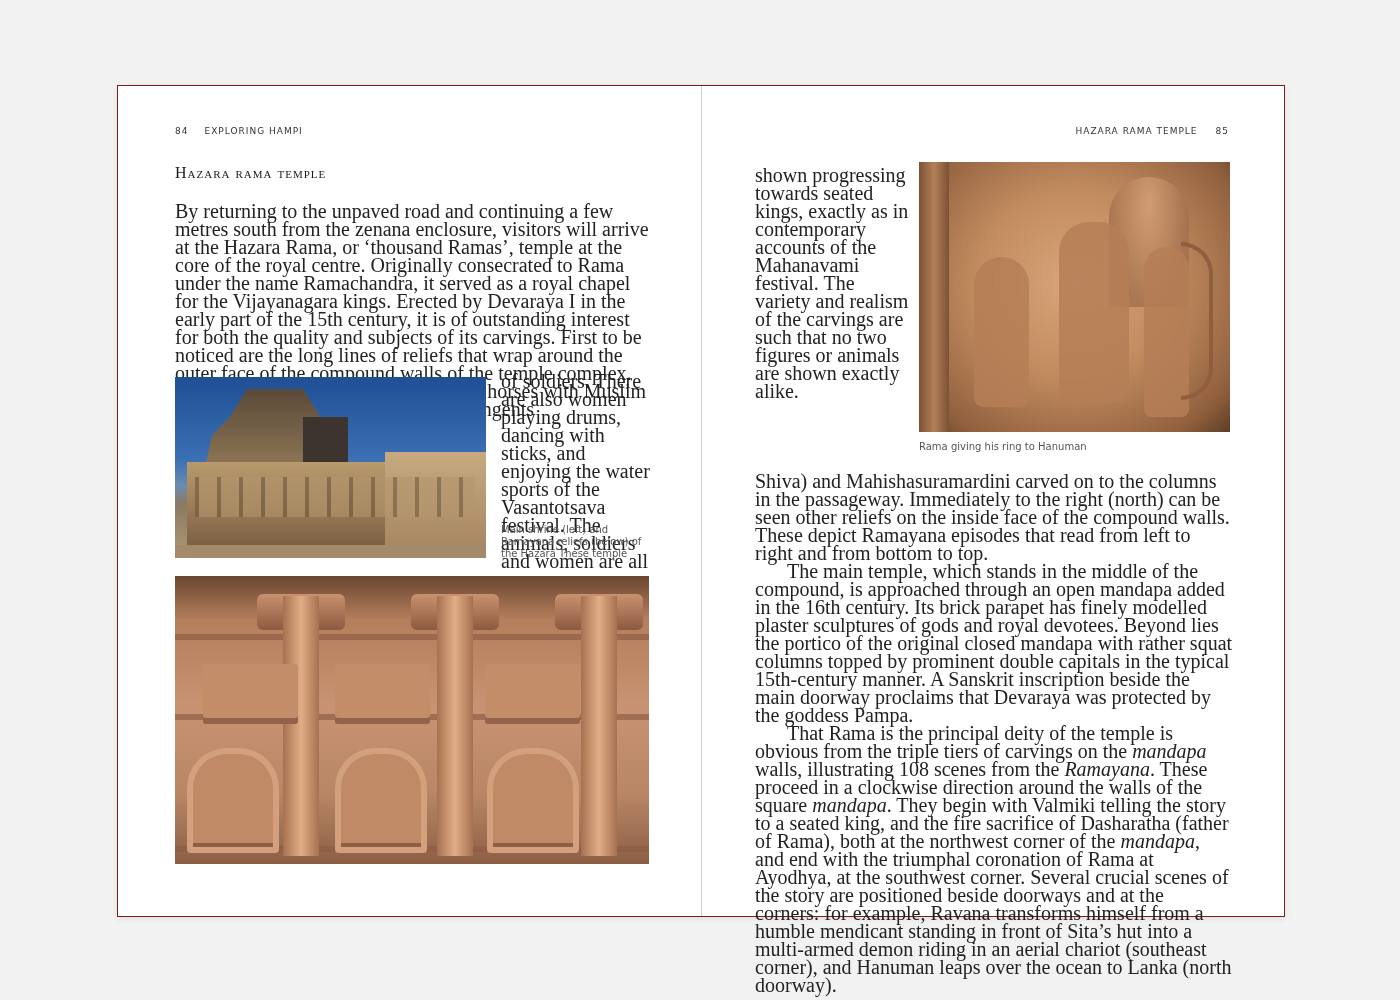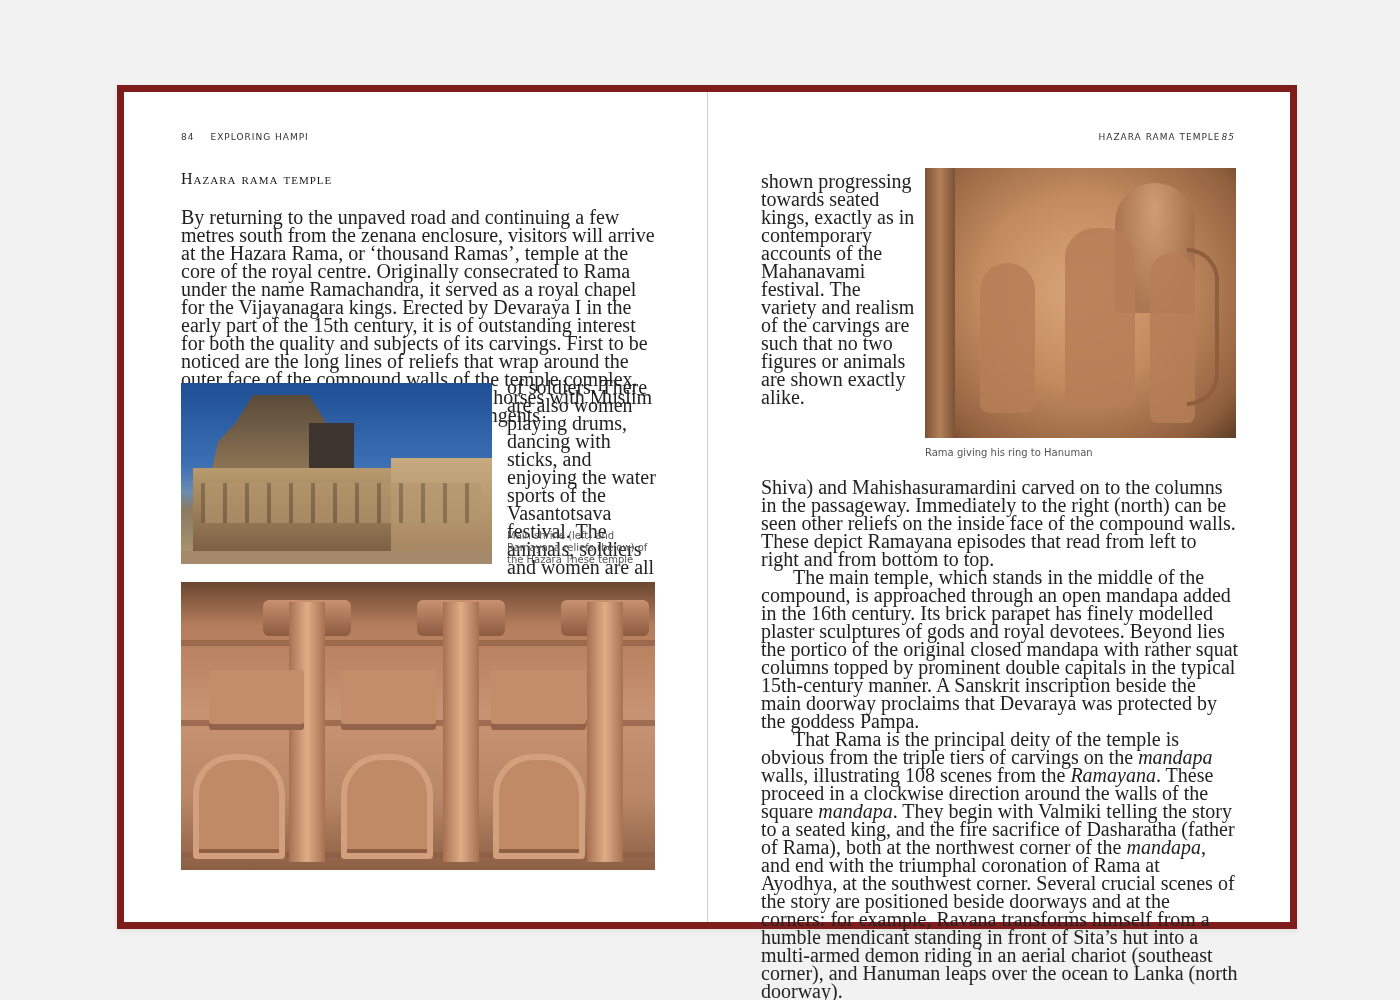--- a/index.html
+++ b/index.html
@@ -3,36 +3,36 @@
 <meta charset="utf-8">
 <style>
   html, body { margin: 0; padding: 0; }
   body {
     width: 1400px; height: 1000px; background: #f2f2f2;
     position: relative; overflow: hidden;
     font-family: "Liberation Serif", serif; color: #1f1f1f;
   }
   .spread {
     position: absolute; left: 117px; top: 85px; width: 1166px; height: 830px;
-    background: #ffffff; border: 7px solid #7f1d1d;
+    background: #ffffff; border: 1px solid #7f1d1d;
     box-shadow: 0 2px 6px rgba(0,0,0,0.08);
   }
   .gutter { position: absolute; left: 583px; top: 0; width: 1px; height: 830px; background: #cfcfcf; }
   .page { position: absolute; top: 0; height: 830px; }
   .page.left { left: 0; width: 583px; }
   .page.right { left: 584px; width: 582px; }
 
   .runhead {
     position: absolute; top: 40px; font-family: "DejaVu Sans", sans-serif;
     font-size: 9px; letter-spacing: 1px; color: #333;
   }
   .runhead.l { left: 57px; }
   .runhead.l .num { margin-right: 16px; }
   .runhead.r { right: 55px; text-align: right; }
-  .runhead.r .num { margin-left: 1px; font-style: italic; }
+  .runhead.r .num { margin-left: 18px; }
 
   .heading {
     position: absolute; left: 57px; top: 78px; font-size: 16px;
     font-variant: small-caps; letter-spacing: 1px; color: #1a1a1a;
   }
   .body {
     font-size: 20px; line-height: 18px; color: #222;
     text-align: left;
   }
   .left-body { position: absolute; left: 57px; top: 116px; width: 474px; }

